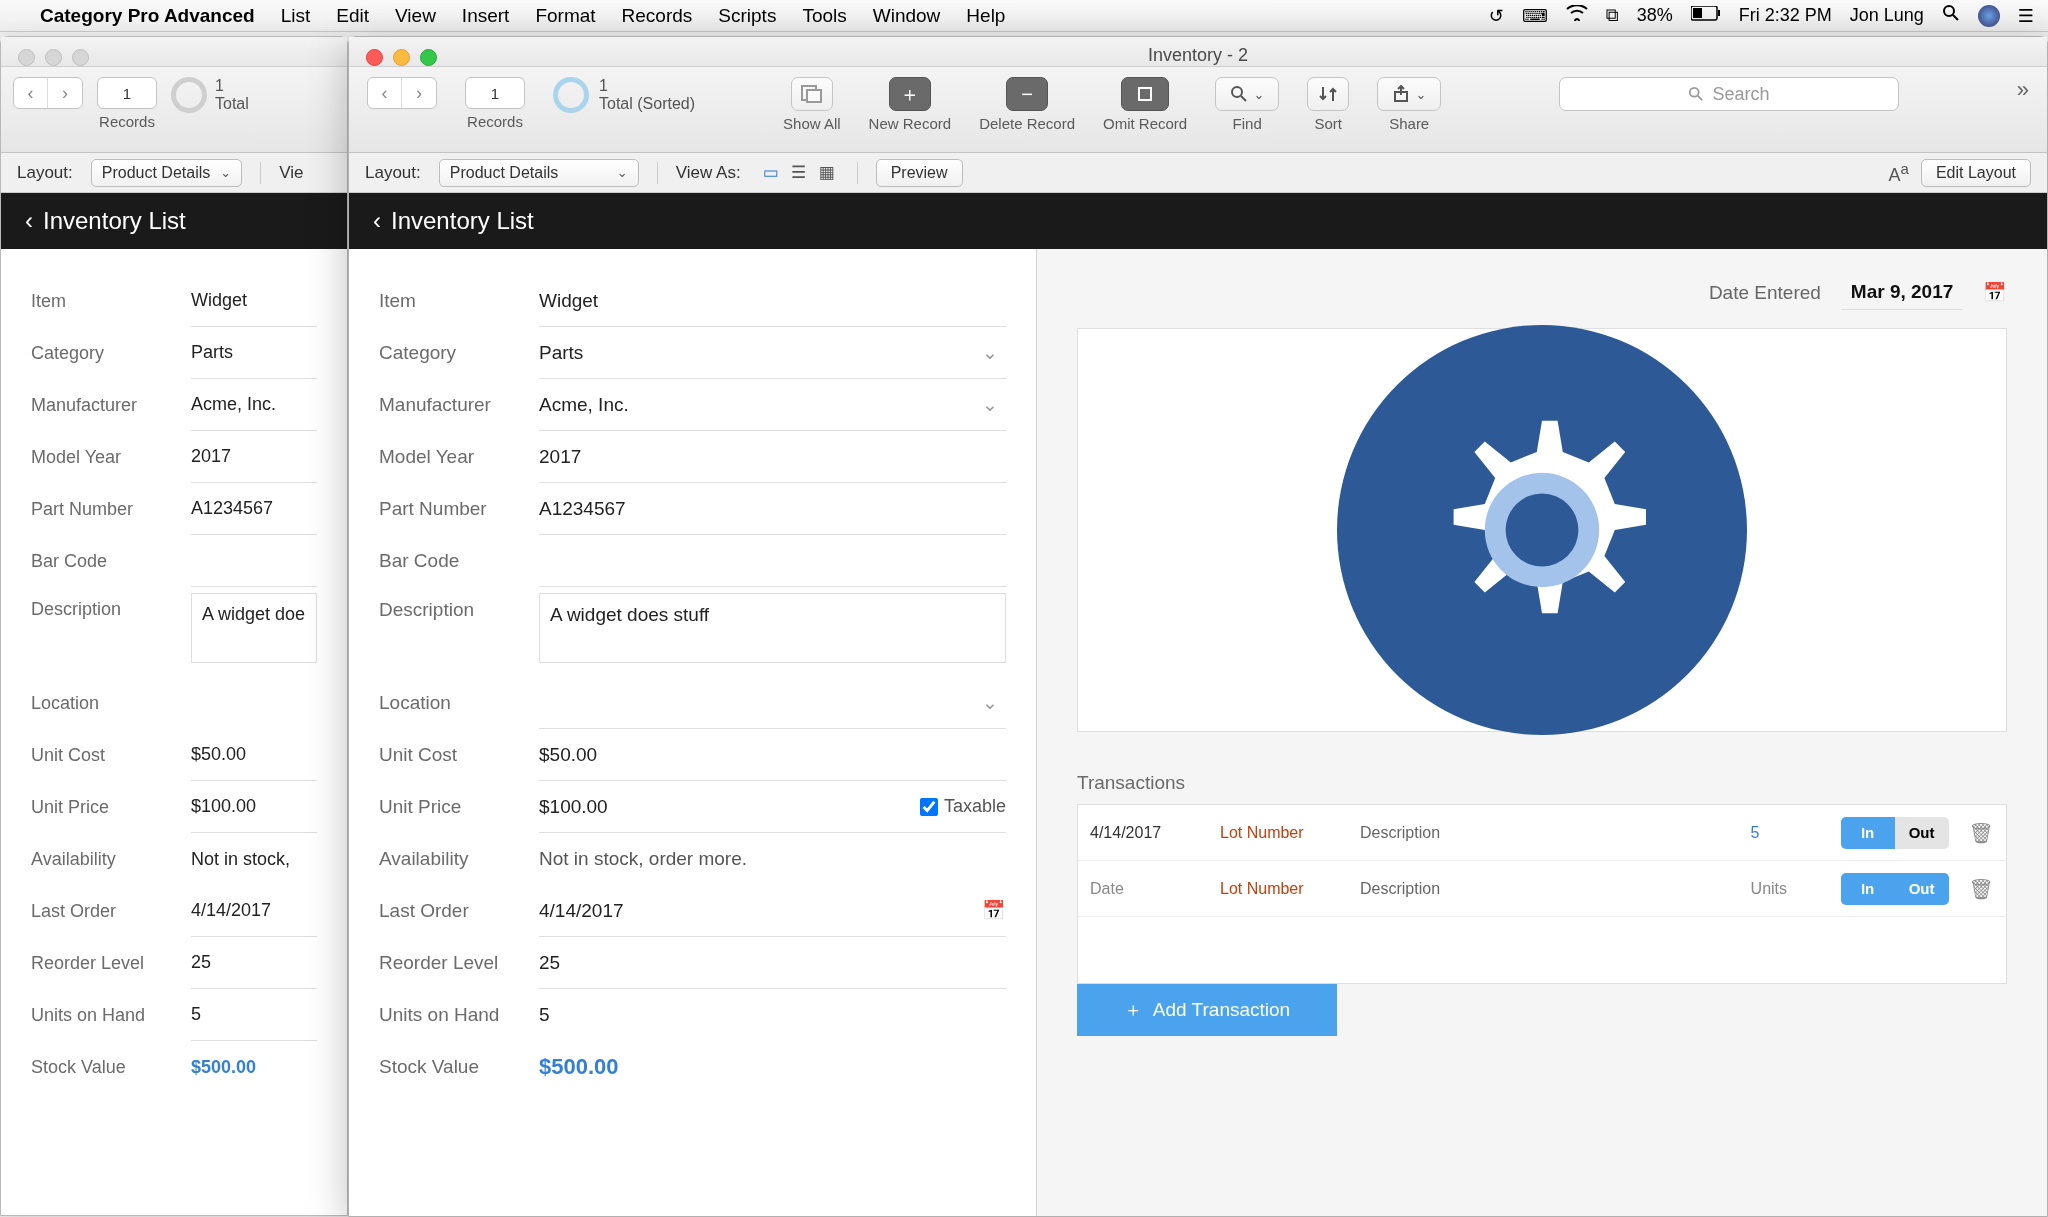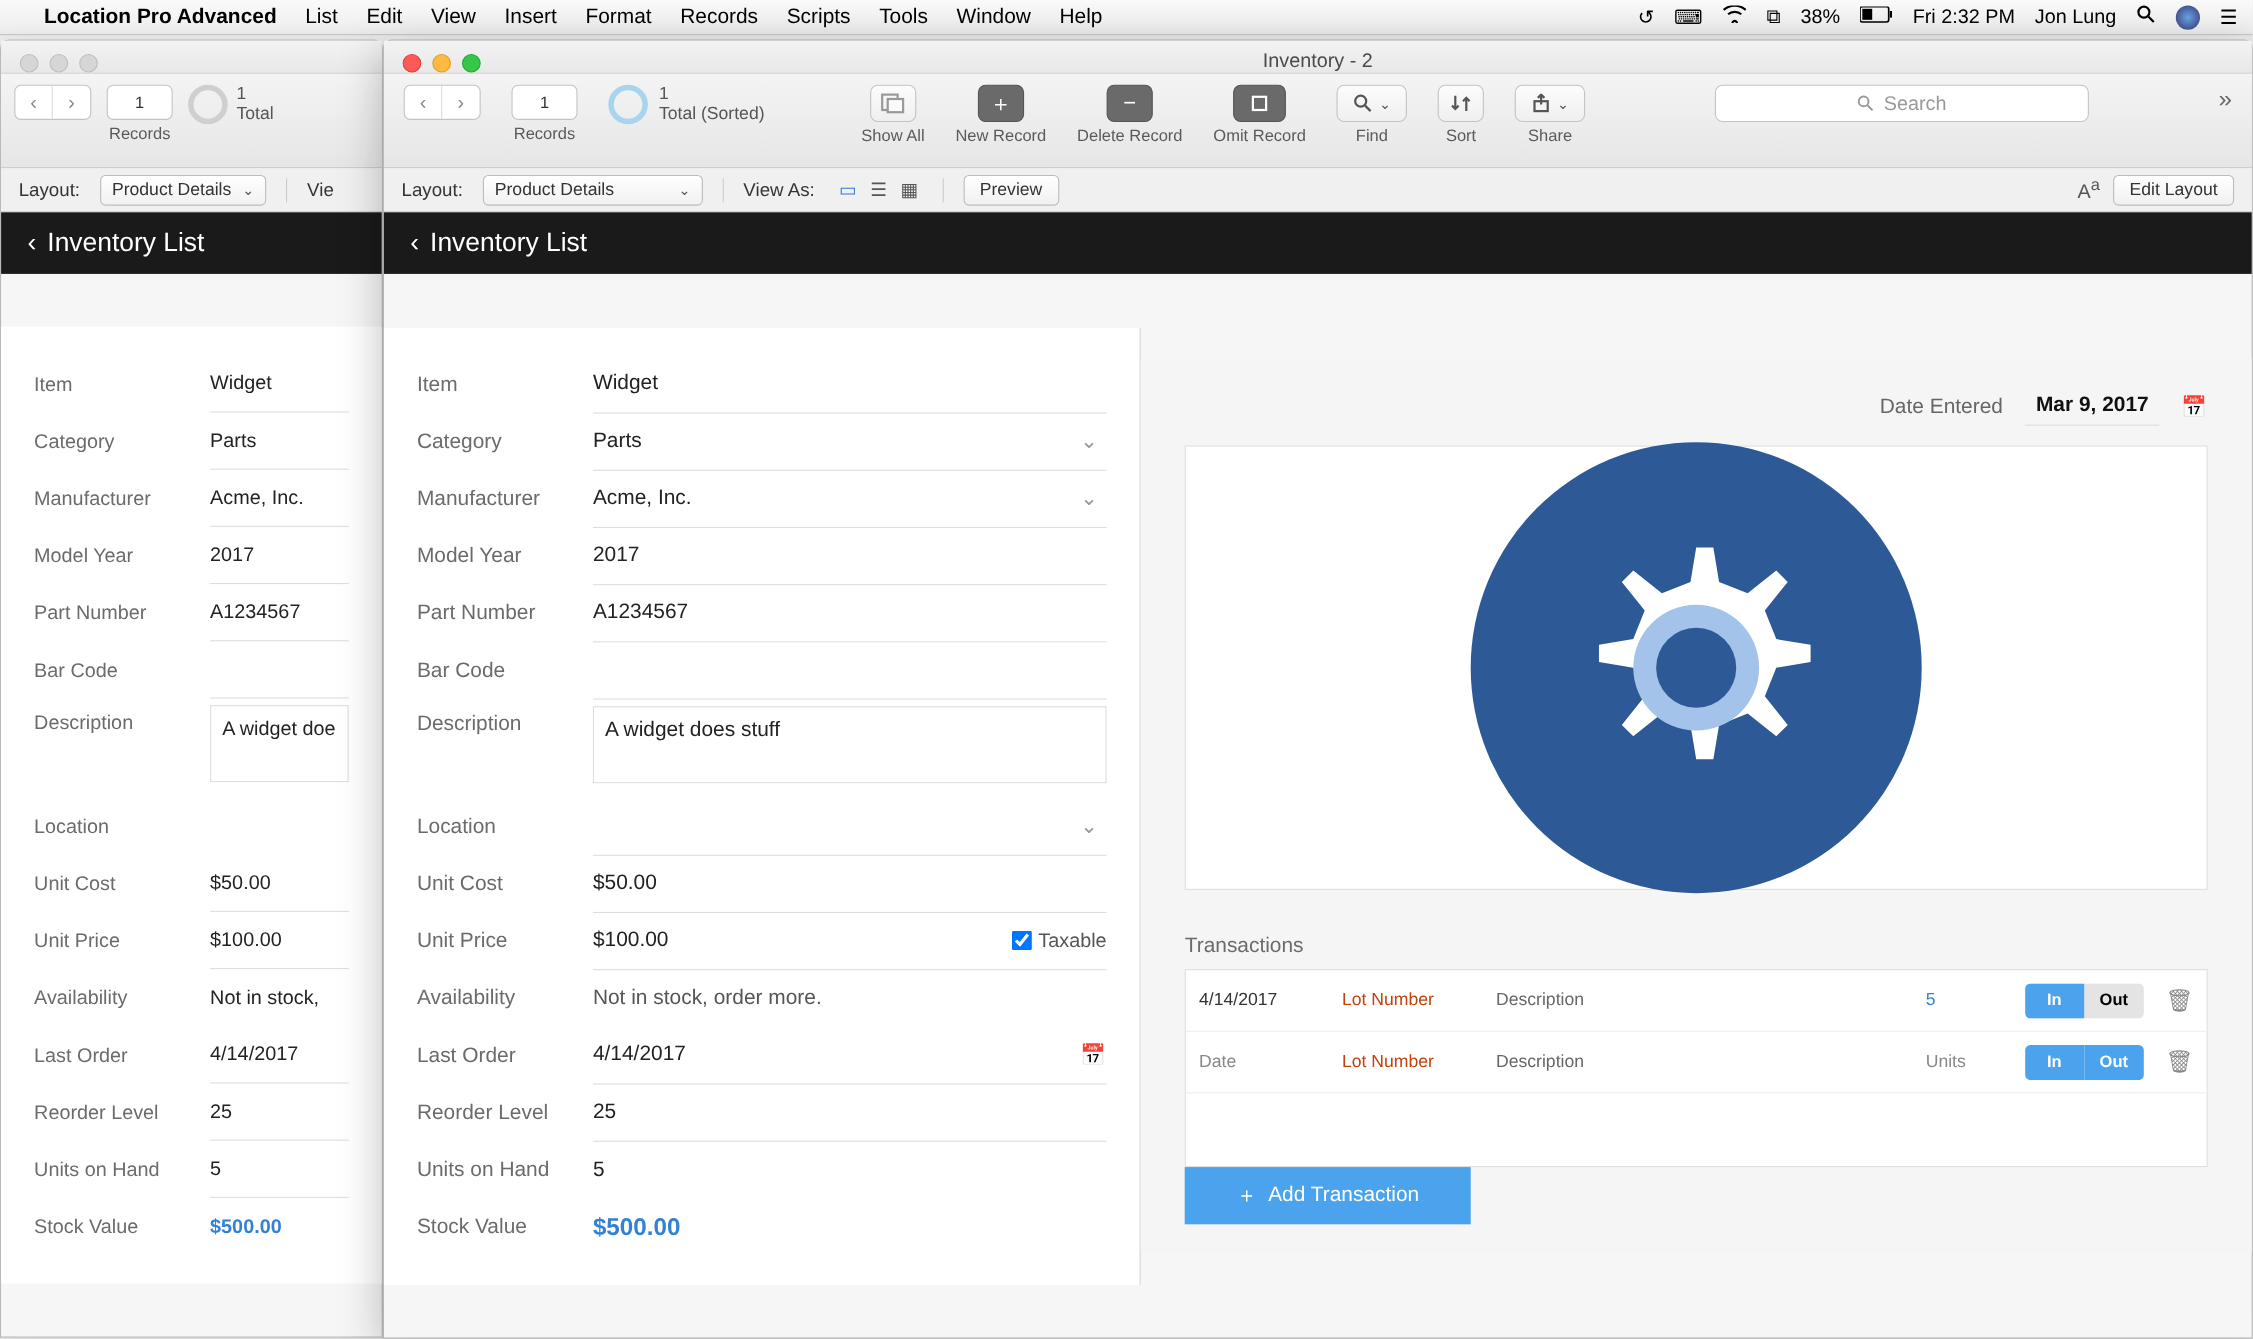--- a/index.html
+++ b/index.html
@@ -47,21 +47,21 @@
 .viewas-group { display:flex; gap:4px; align-items:center; }
 .va { width:24px; height:22px; display:flex; align-items:center; justify-content:center; border-radius:3px; color:#555; }
 .va.active{color:#2f7bd6;}
 .pill { height:28px; padding:0 14px; border:1px solid #bcbcbc; border-radius:5px; background:linear-gradient(#fff,#f0f0f0); display:flex; align-items:center; font-size:16px; }
 .layoutbar .right { margin-left:auto; display:flex; align-items:center; gap:12px; }
 
 
 .blackband { background:#1a1a1a; color:#fff; height:56px; display:flex; align-items:center; padding:0 24px; font-size:24px; font-weight:500; gap:10px; }
 
 
-.body { display:flex; height:calc(100% - 30px - 86px - 40px - 56px);align-items:center; }
+.body { display:flex; height:calc(100% - 30px - 86px - 40px - 56px); }
 .left-panel { width:688px; padding:26px 30px; overflow:auto; background:#fff; border-right:1px solid #d3d3d3; }
 .right-panel { flex:1; background:#f5f5f5; padding:26px 40px; overflow:auto; }
 
 .form-row { display:flex; align-items:center; height:52px; }
 .form-row .lbl { width:160px; color:#6b6b6b; font-size:19px; }
 .form-row .val { flex:1; font-size:19px; color:#222; border-bottom:1px solid #dedede; height:100%; display:flex; align-items:center; gap:8px; position:relative; }
 .form-row.dropdown-row .val::after { content:"⌄"; position:absolute; right:8px; color:#999; }
 .form-row.desc { height:90px; align-items:flex-start; padding-top:12px; }
 .form-row.desc .val { border:1px solid #dedede; margin-top:-6px; padding:10px; height:70px; align-items:flex-start; }
 .form-row.emph .val { color:#3381d6; font-weight:600; font-size:22px; border-bottom:none;}
@@ -92,21 +92,21 @@
 .win1 .form-row .lbl{width:160px;font-size:18px;}
 .win1 .form-row .val{font-size:18px;}
 
 .expand-icon{font-size:22px;color:#666;margin-left:auto;}
 </style>
 </head>
 <body>
 
 <div class="menubar">
   <span class="apple"></span>
-  <span class="app-name">Location Pro Advanced</span>
+  <span class="app-name">Category Pro Advanced</span>
   <span>List</span>
   <span>Edit</span>
   <span>View</span>
   <span>Insert</span>
   <span>Format</span>
   <span>Records</span>
   <span>Scripts</span>
   <span>Tools</span>
   <span>Window</span>
   <span>Help</span>

